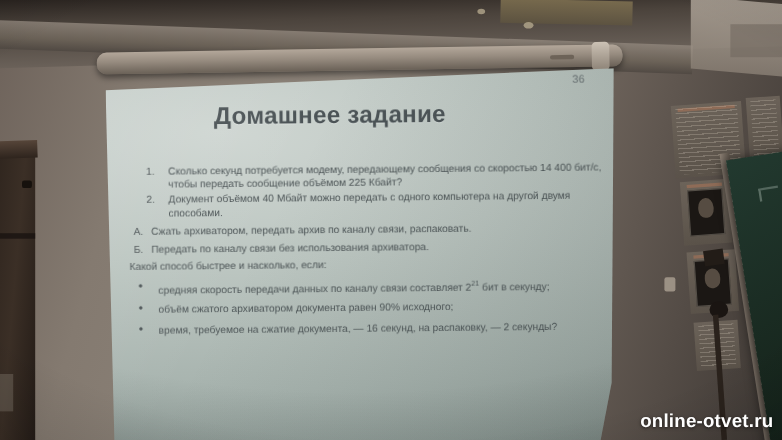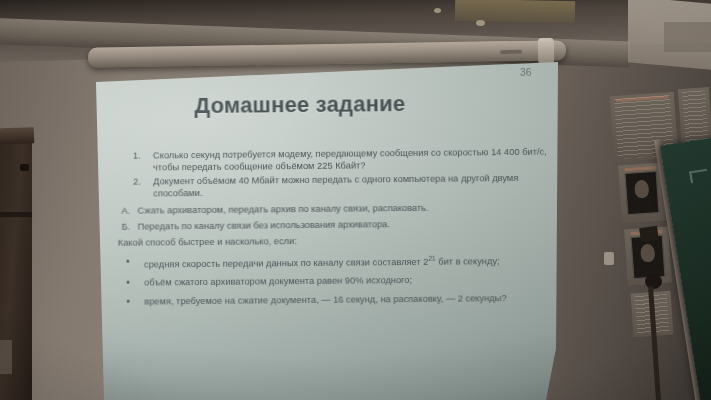--- a/index.html
+++ b/index.html
@@ -444,14 +444,15 @@
         <span>время, требуемое на сжатие документа, — 16 секунд, на распаковку, — 2 секунды?</span>
       </div>
 
     </div>
   </div>
 
   <div class="screen-shade"></div>
   <div class="screen-vignette"></div>
   <div class="photo-grade"></div>
 
+  <div class="watermark">online-otvet.ru</div>
 
 </div>
 
 </body></html>

